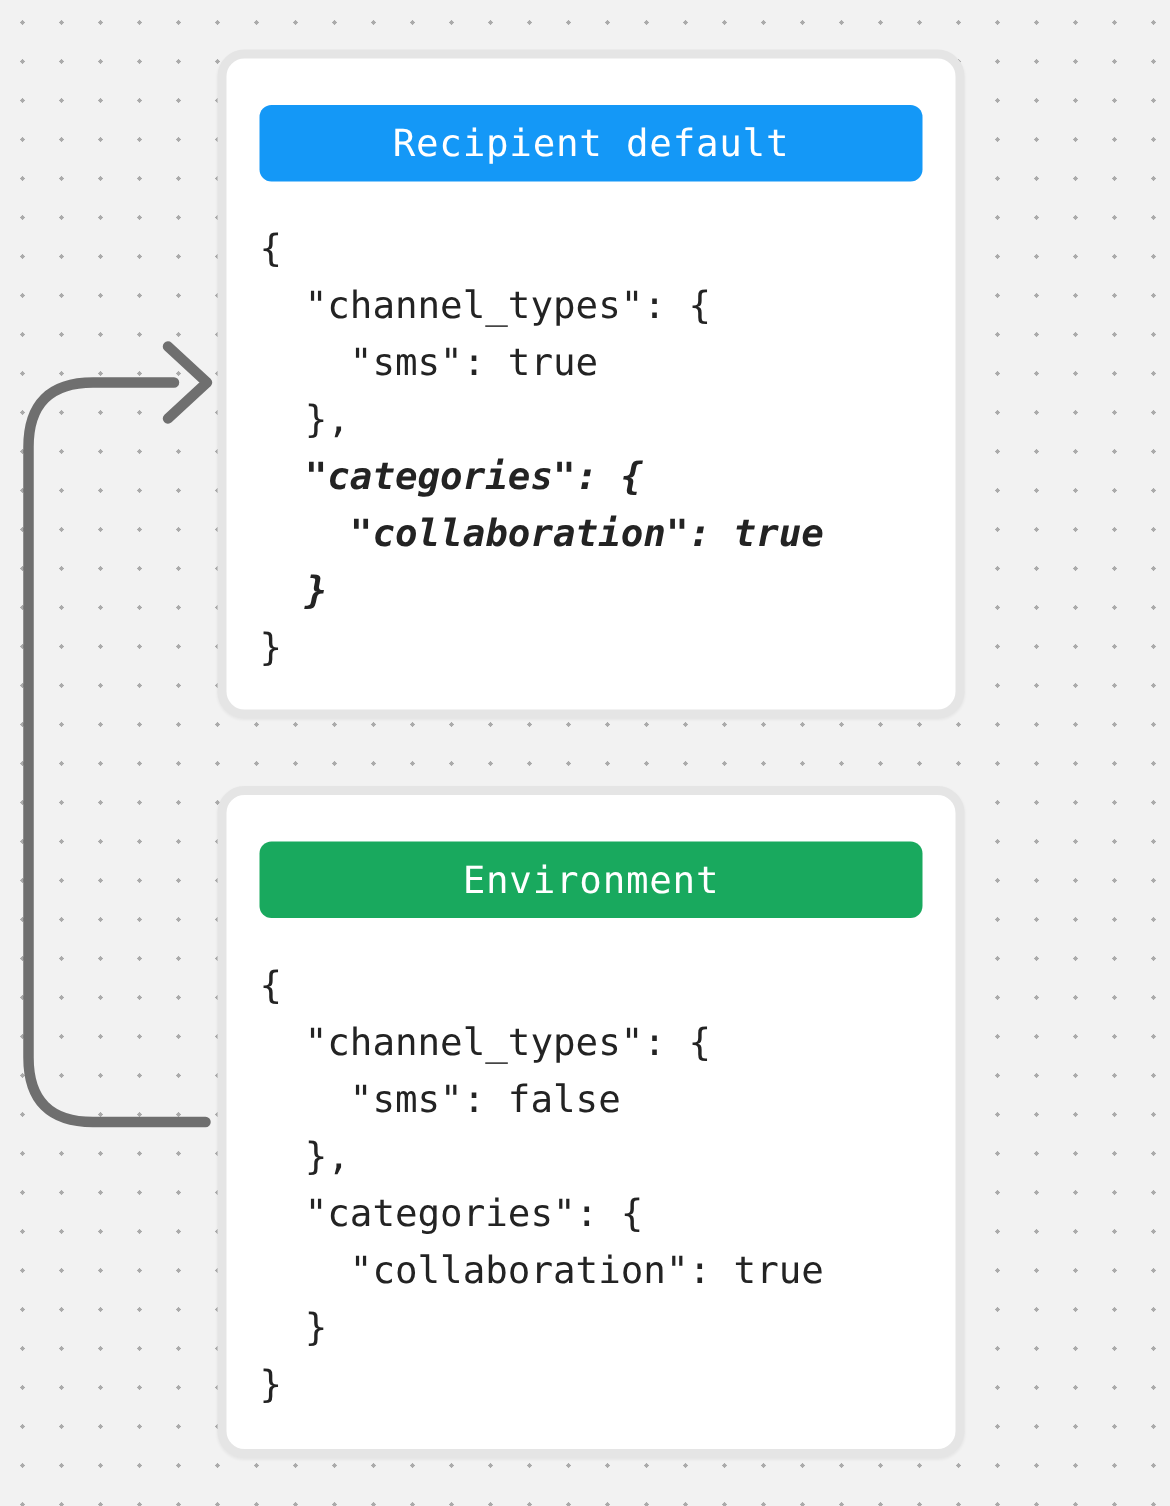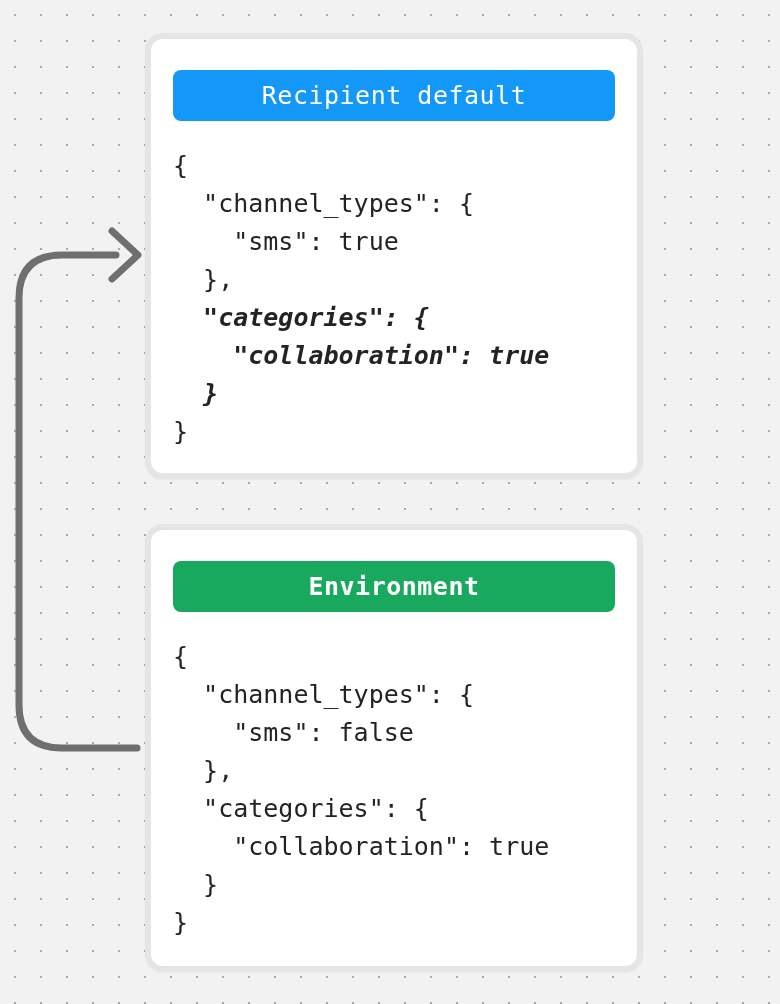--- a/index.html
+++ b/index.html
@@ -68,17 +68,17 @@
     <path class="arrow-stroke" d="M137,748 L62,748 Q19,748 19,705 L19,298 Q19,255 62,255 L116,255" fill="none" stroke="#6F6F6F" stroke-width="7" stroke-linecap="round" stroke-linejoin="round"></path>
     <path class="arrow-stroke" d="M112,231 L138,255 L112,279" fill="none" stroke="#6F6F6F" stroke-width="7" stroke-linecap="round" stroke-linejoin="round"></path>
   </svg>
 
   <div class="card card-1">
     <div class="card-header" style="background: rgb(20, 152, 247);">Recipient default</div>
     <pre class="code"><div class="line">{</div><div class="line">  "channel_types": {</div><div class="line">    "sms": true</div><div class="line">  },</div><div class="line em">  "categories": {</div><div class="line em">    "collaboration": true</div><div class="line em">  }</div><div class="line">}</div></pre>
   </div>
 
   <div class="card card-2">
-    <div class="card-header" style="background: rgb(25, 169, 94); font-weight: bold;">Environment</div>
+    <div class="card-header" style="background: rgb(25, 169, 94);">Environment</div>
     <pre class="code"><div class="line">{</div><div class="line">  "channel_types": {</div><div class="line">    "sms": false</div><div class="line">  },</div><div class="line">  "categories": {</div><div class="line">    "collaboration": true</div><div class="line">  }</div><div class="line">}</div></pre>
   </div>
 
 </div>
 
 </body></html>

